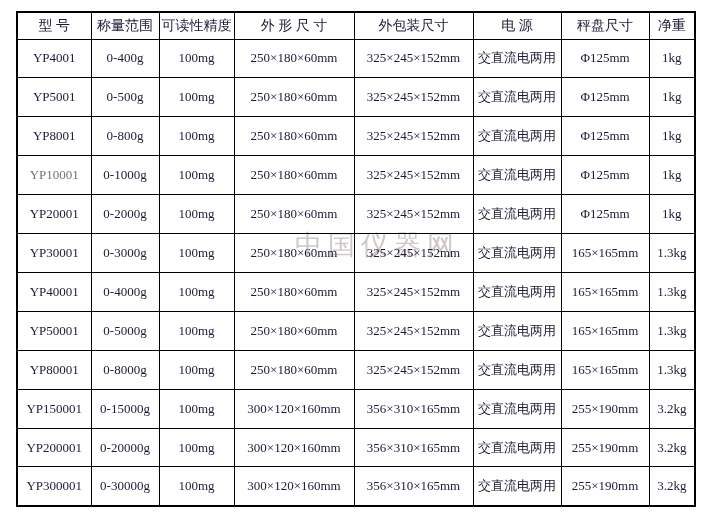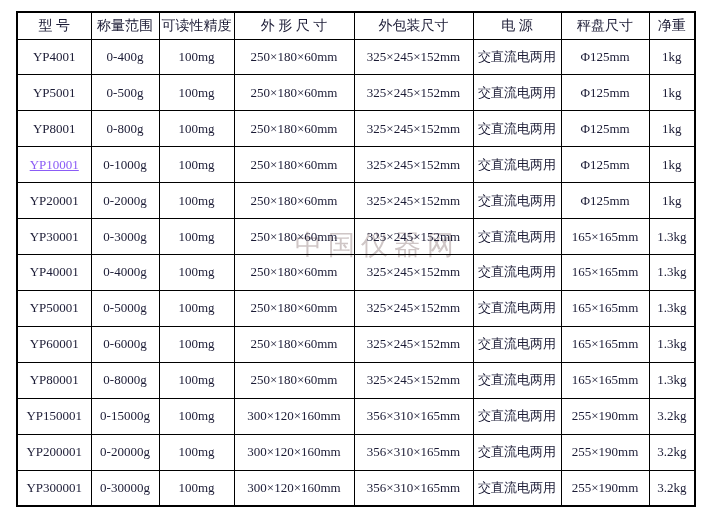--- a/index.html
+++ b/index.html
@@ -129,21 +129,21 @@
       <td>YP8001</td>
       <td>0-800g</td>
       <td>100mg</td>
       <td>250×180×60mm</td>
       <td>325×245×152mm</td>
       <td>交直流电两用</td>
       <td>Φ125mm</td>
       <td>1kg</td>
     </tr>
         <tr>
-      <td style="color: #8b5cf6; text-decoration: underline;">YP10001</td>
+      <td style="color: #737373;">YP10001</td>
       <td>0-1000g</td>
       <td>100mg</td>
       <td>250×180×60mm</td>
       <td>325×245×152mm</td>
       <td>交直流电两用</td>
       <td>Φ125mm</td>
       <td>1kg</td>
     </tr>
         <tr>
       <td>YP20001</td>
@@ -179,30 +179,20 @@
       <td>YP50001</td>
       <td>0-5000g</td>
       <td>100mg</td>
       <td>250×180×60mm</td>
       <td>325×245×152mm</td>
       <td>交直流电两用</td>
       <td>165×165mm</td>
       <td>1.3kg</td>
     </tr>
         <tr>
-      <td>YP60001</td>
-      <td>0-6000g</td>
-      <td>100mg</td>
-      <td>250×180×60mm</td>
-      <td>325×245×152mm</td>
-      <td>交直流电两用</td>
-      <td>165×165mm</td>
-      <td>1.3kg</td>
-    </tr>
-        <tr>
       <td>YP80001</td>
       <td>0-8000g</td>
       <td>100mg</td>
       <td>250×180×60mm</td>
       <td>325×245×152mm</td>
       <td>交直流电两用</td>
       <td>165×165mm</td>
       <td>1.3kg</td>
     </tr>
         <tr>

